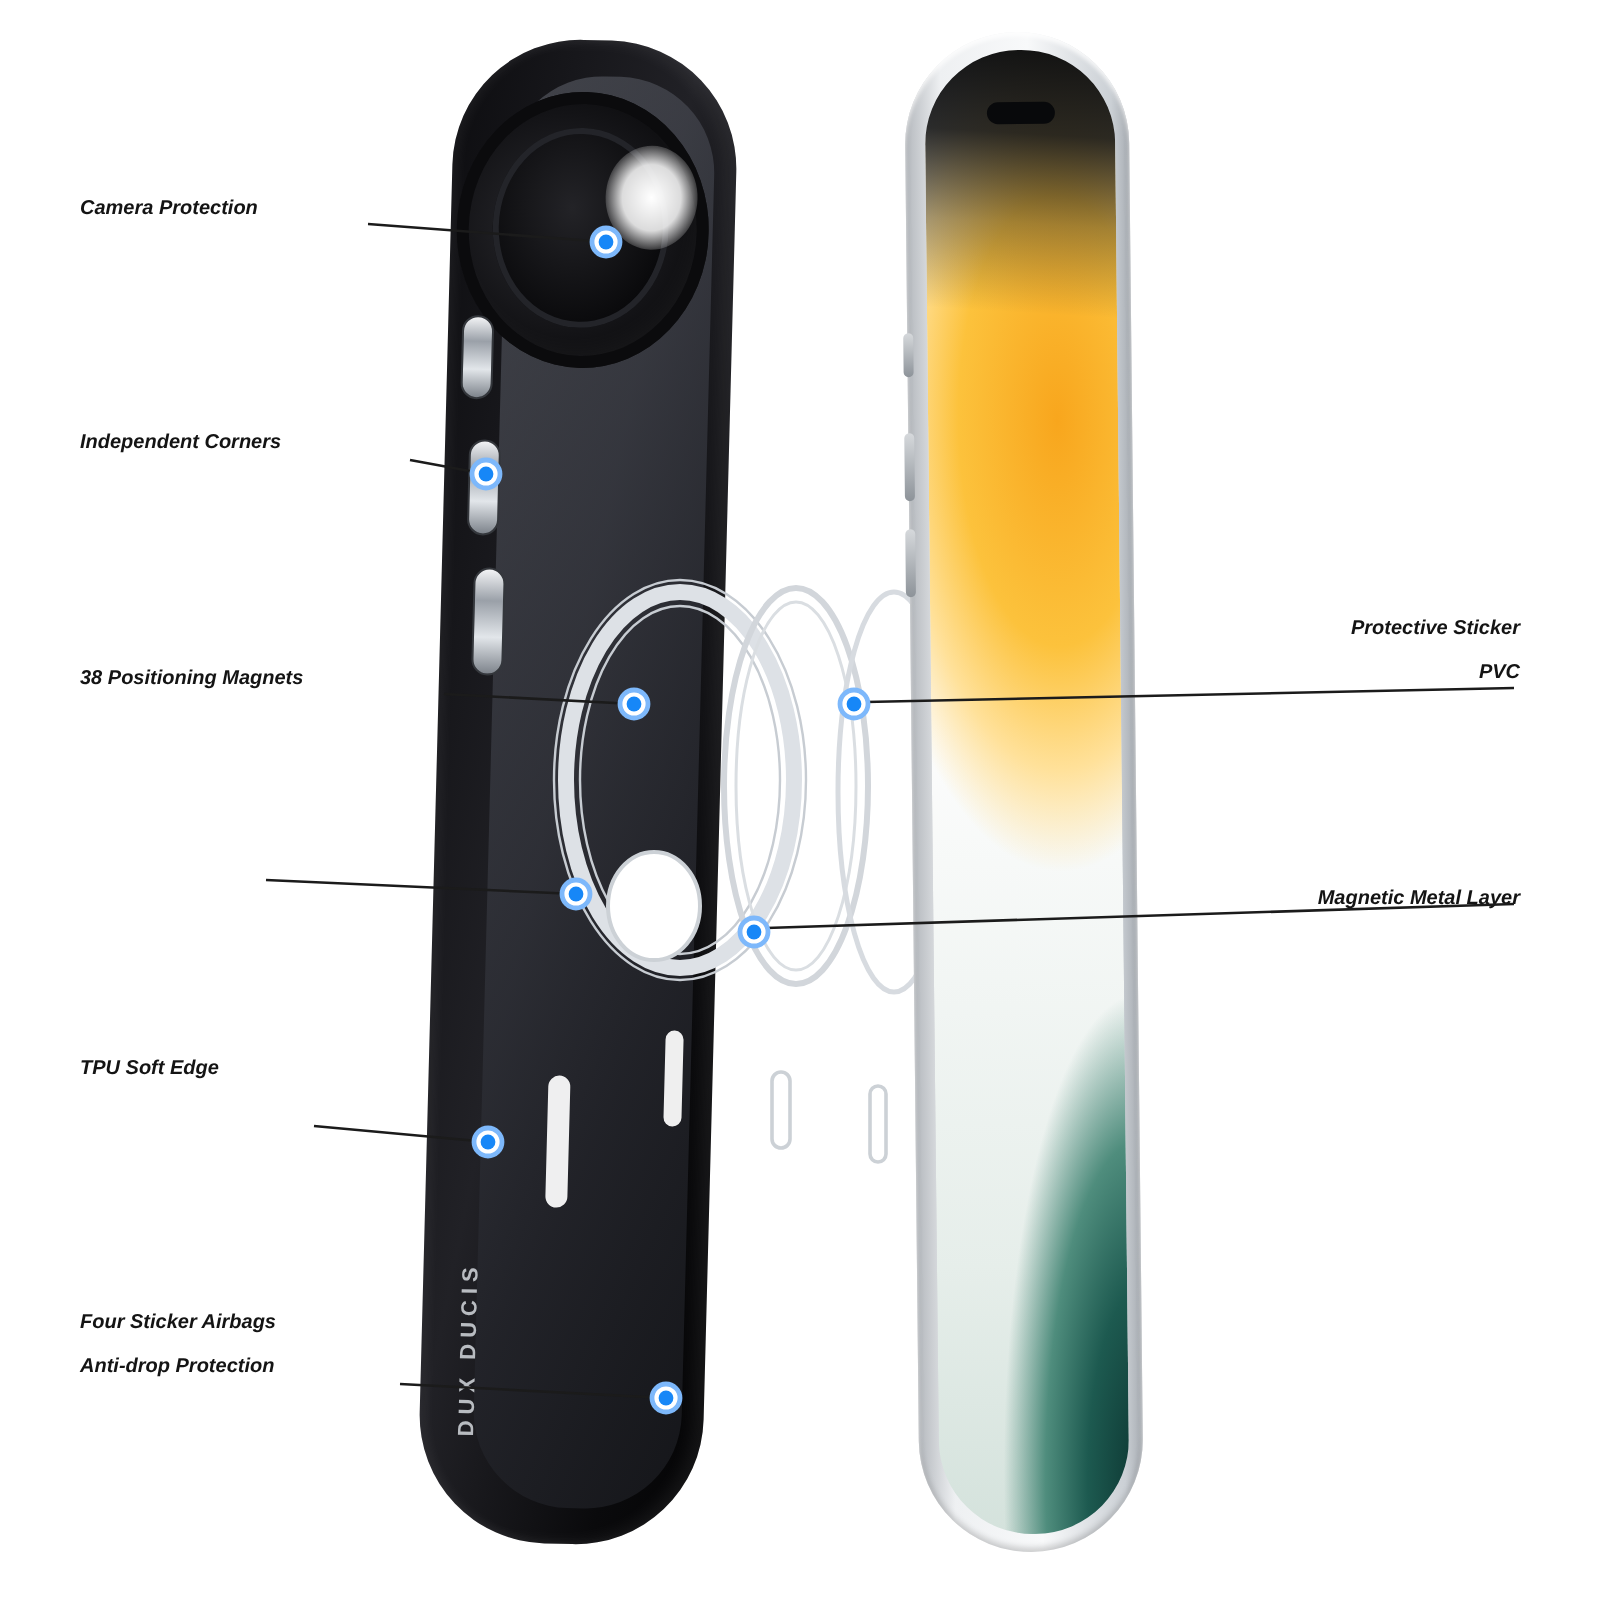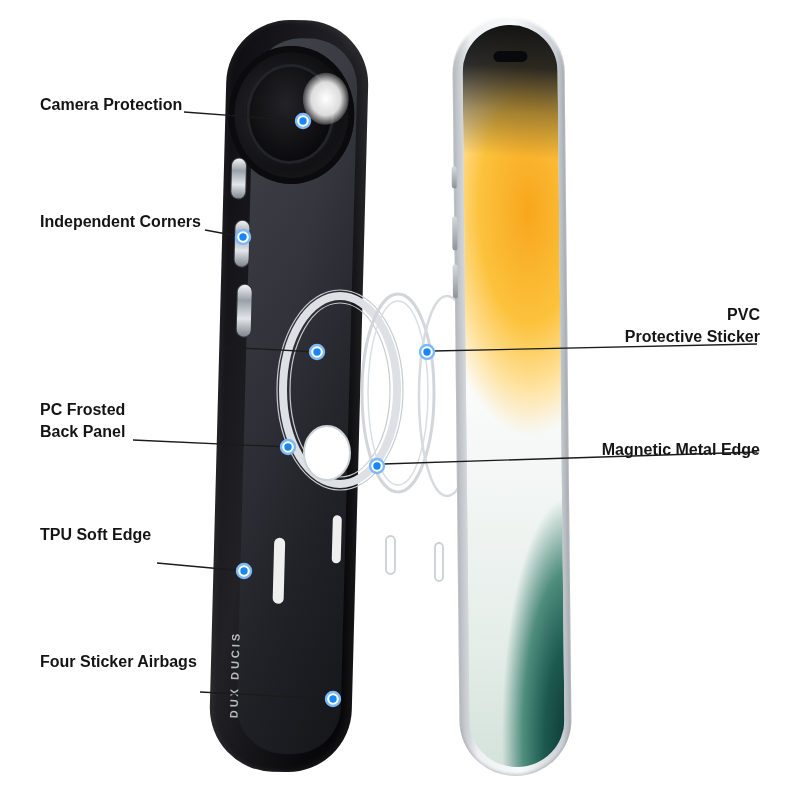--- a/index.html
+++ b/index.html
@@ -2,22 +2,22 @@
 <html><head>
 <meta charset="utf-8">
 <style>
   html,body { margin:0; padding:0; background:#ffffff; }
   .stage {
     position:relative; width:800px; height:800px; overflow:hidden;
     background:#ffffff; font-family:"Liberation Sans", sans-serif;
   }
 
   
-  .callout { position:absolute; font-size:16px; font-weight:600; color:#141414;
-             line-height:22px; white-space:nowrap; }
+  .callout { position:absolute; font-size:10px; font-weight:600; color:#141414;
+             line-height:22px; white-space:nowrap;font-style:italic; }
   .callout.left  { left:40px; text-align:left; }
   .callout.right { right:40px; text-align:right; }
   .callout .ln { display:block; }
 
   
   .case { position:absolute; left:218px; top:20px; width:142px; height:752px;
           transform:rotate(1.5deg); z-index:1; }
   .case-shell { position:absolute; inset:0; border-radius:64px;
           background:linear-gradient(100deg,#0d0d10 0%,#212126 45%,#0a0a0c 80%,#040405 100%);
           box-shadow:inset -5px 0 9px rgba(255,255,255,0.07), inset 3px 0 6px rgba(255,255,255,0.05); }
@@ -158,36 +158,36 @@
   </svg>
 
   <div class="callout left" style="top:94px">
     <span class="ln">Camera Protection</span>
   </div>
 
   <div class="callout left" style="top:211px">
     <span class="ln">Independent Corners</span>
   </div>
 
+  <div class="callout left" style="top:329px">
+    <span class="ln">38 Positioning Magnets</span>
+  </div>
 
-  <div class="callout left" style="top:399px">
-    <span class="ln">PC Frosted</span>
-    <span class="ln">Back Panel</span>
-  </div>
 
   <div class="callout left" style="top:524px">
     <span class="ln">TPU Soft Edge</span>
   </div>
 
   <div class="callout left" style="top:651px">
     <span class="ln">Four Sticker Airbags</span>
+    <span class="ln">Anti-drop Protection</span>
   </div>
 
   <div class="callout right" style="top:304px">
+    <span class="ln">Protective Sticker</span>
     <span class="ln">PVC</span>
-    <span class="ln">Protective Sticker</span>
   </div>
 
   <div class="callout right" style="top:439px">
-    <span class="ln">Magnetic Metal Edge</span>
+    <span class="ln">Magnetic Metal Layer</span>
   </div>
 
 </div>
 
 </body></html>

